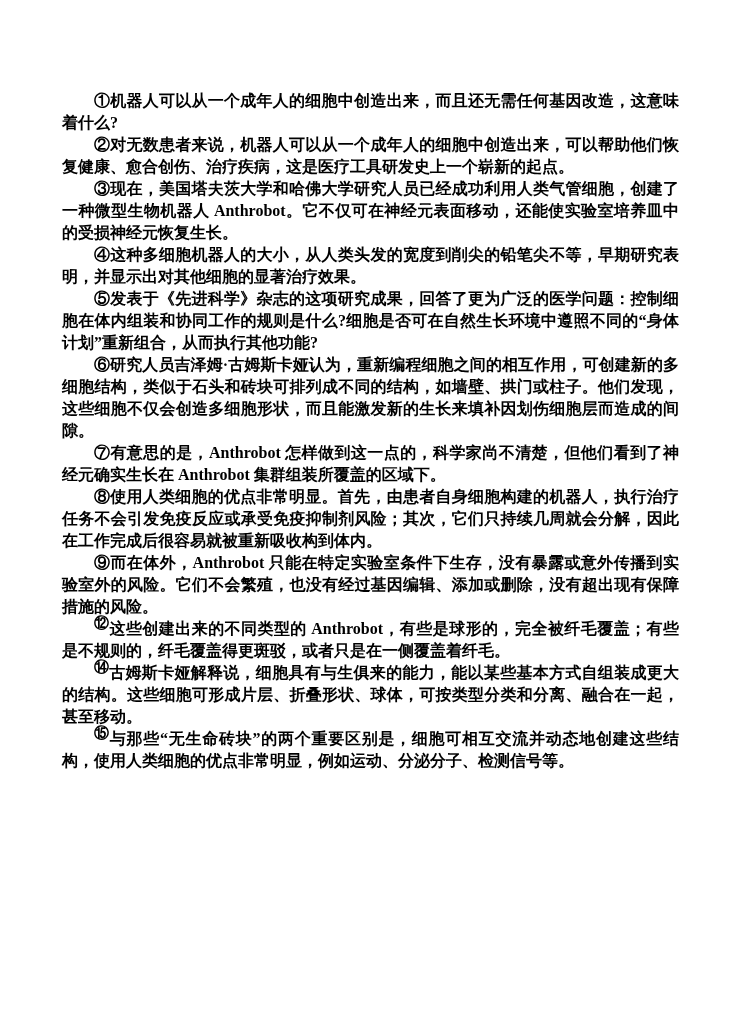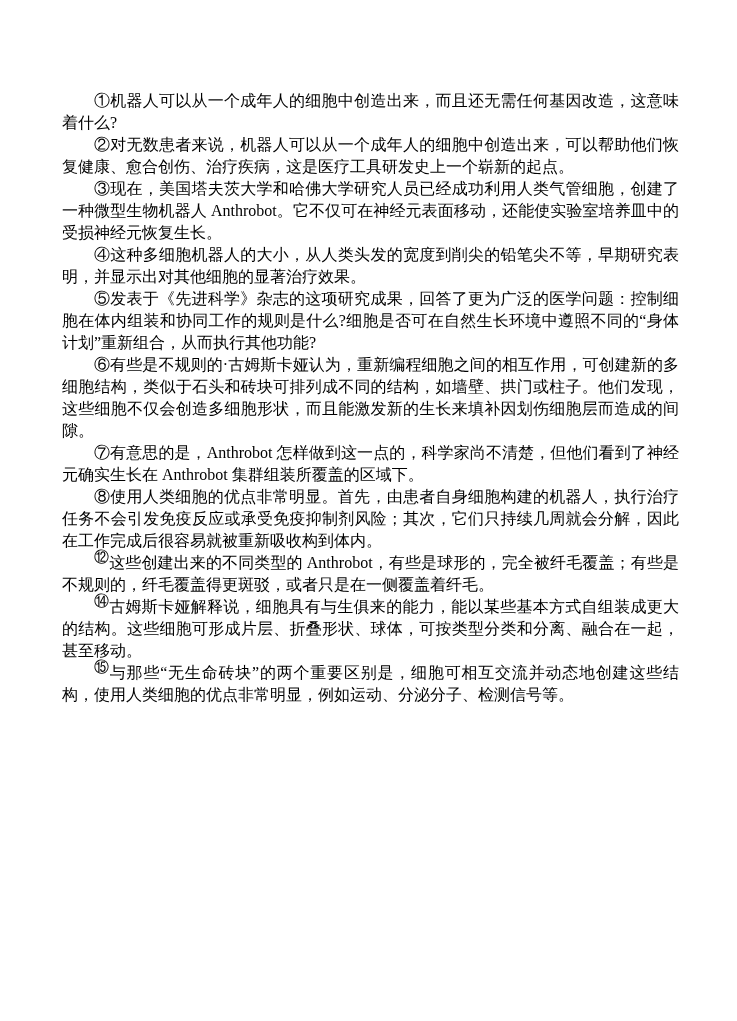--- a/index.html
+++ b/index.html
@@ -21,38 +21,40 @@
     background: #ffffff;
   }
   .para {
     margin: 0;
     font-size: 16px;
     line-height: 22px;
     color: #000000;
     text-align: justify;
     text-indent: 2em;
     word-break: break-all;
+    font-weight: bold;
   }
   .marker {
     display: inline;
   }
   .marker.sup {
     position: relative;
     top: -6px;
     font-size: 15px;
   }
 </style>
 </head>
 <body>
 
 <div class="page">
   <p class="para"><span class="marker">①</span><span>机器人可以从一个成年人的细胞中创造出来，而且还无需任何基因改造，这意味着什么?</span></p>
   <p class="para"><span class="marker">②</span><span>对无数患者来说，机器人可以从一个成年人的细胞中创造出来，可以帮助他们恢复健康、愈合创伤、治疗疾病，这是医疗工具研发史上一个崭新的起点。</span></p>
   <p class="para"><span class="marker">③</span><span>现在，美国塔夫茨大学和哈佛大学研究人员已经成功利用人类气管细胞，创建了一种微型生物机器人 Anthrobot。它不仅可在神经元表面移动，还能使实验室培养皿中的受损神经元恢复生长。</span></p>
   <p class="para"><span class="marker">④</span><span>这种多细胞机器人的大小，从人类头发的宽度到削尖的铅笔尖不等，早期研究表明，并显示出对其他细胞的显著治疗效果。</span></p>
   <p class="para"><span class="marker">⑤</span><span>发表于《先进科学》杂志的这项研究成果，回答了更为广泛的医学问题：控制细胞在体内组装和协同工作的规则是什么?细胞是否可在自然生长环境中遵照不同的“身体计划”重新组合，从而执行其他功能?</span></p>
-  <p class="para"><span class="marker">⑥</span><span>有些是不规则的·古姆斯卡娅认为，重新编程细胞之间的相互作用，可创建新的多细胞结构，类似于石头和砖块可排列成不同的结构，如墙壁、拱门或柱子。他们发现，这些细胞不仅会创造多细胞形状，而且能激发新的生长来填补因划伤细胞层而造成的间隙。</span></p>
+  <p class="para"><span class="marker">⑥</span><span>研究人员吉泽姆·古姆斯卡娅认为，重新编程细胞之间的相互作用，可创建新的多细胞结构，类似于石头和砖块可排列成不同的结构，如墙壁、拱门或柱子。他们发现，这些细胞不仅会创造多细胞形状，而且能激发新的生长来填补因划伤细胞层而造成的间隙。</span></p>
   <p class="para"><span class="marker">⑦</span><span>有意思的是，Anthrobot 怎样做到这一点的，科学家尚不清楚，但他们看到了神经元确实生长在 Anthrobot 集群组装所覆盖的区域下。</span></p>
   <p class="para"><span class="marker">⑧</span><span>使用人类细胞的优点非常明显。首先，由患者自身细胞构建的机器人，执行治疗任务不会引发免疫反应或承受免疫抑制剂风险；其次，它们只持续几周就会分解，因此在工作完成后很容易就被重新吸收构到体内。</span></p>
+  <p class="para"><span class="marker">⑨</span><span>而在体外，Anthrobot 只能在特定实验室条件下生存，没有暴露或意外传播到实验室外的风险。它们不会繁殖，也没有经过基因编辑、添加或删除，没有超出现有保障措施的风险。</span></p>
   <p class="para"><span class="marker sup">⑫</span><span>这些创建出来的不同类型的 Anthrobot，有些是球形的，完全被纤毛覆盖；有些是不规则的，纤毛覆盖得更斑驳，或者只是在一侧覆盖着纤毛。</span></p>
   <p class="para"><span class="marker sup">⑭</span><span>古姆斯卡娅解释说，细胞具有与生俱来的能力，能以某些基本方式自组装成更大的结构。这些细胞可形成片层、折叠形状、球体，可按类型分类和分离、融合在一起，甚至移动。</span></p>
   <p class="para"><span class="marker sup">⑮</span><span>与那些“无生命砖块”的两个重要区别是，细胞可相互交流并动态地创建这些结构，使用人类细胞的优点非常明显，例如运动、分泌分子、检测信号等。</span></p>
 </div>
 
 </body></html>

